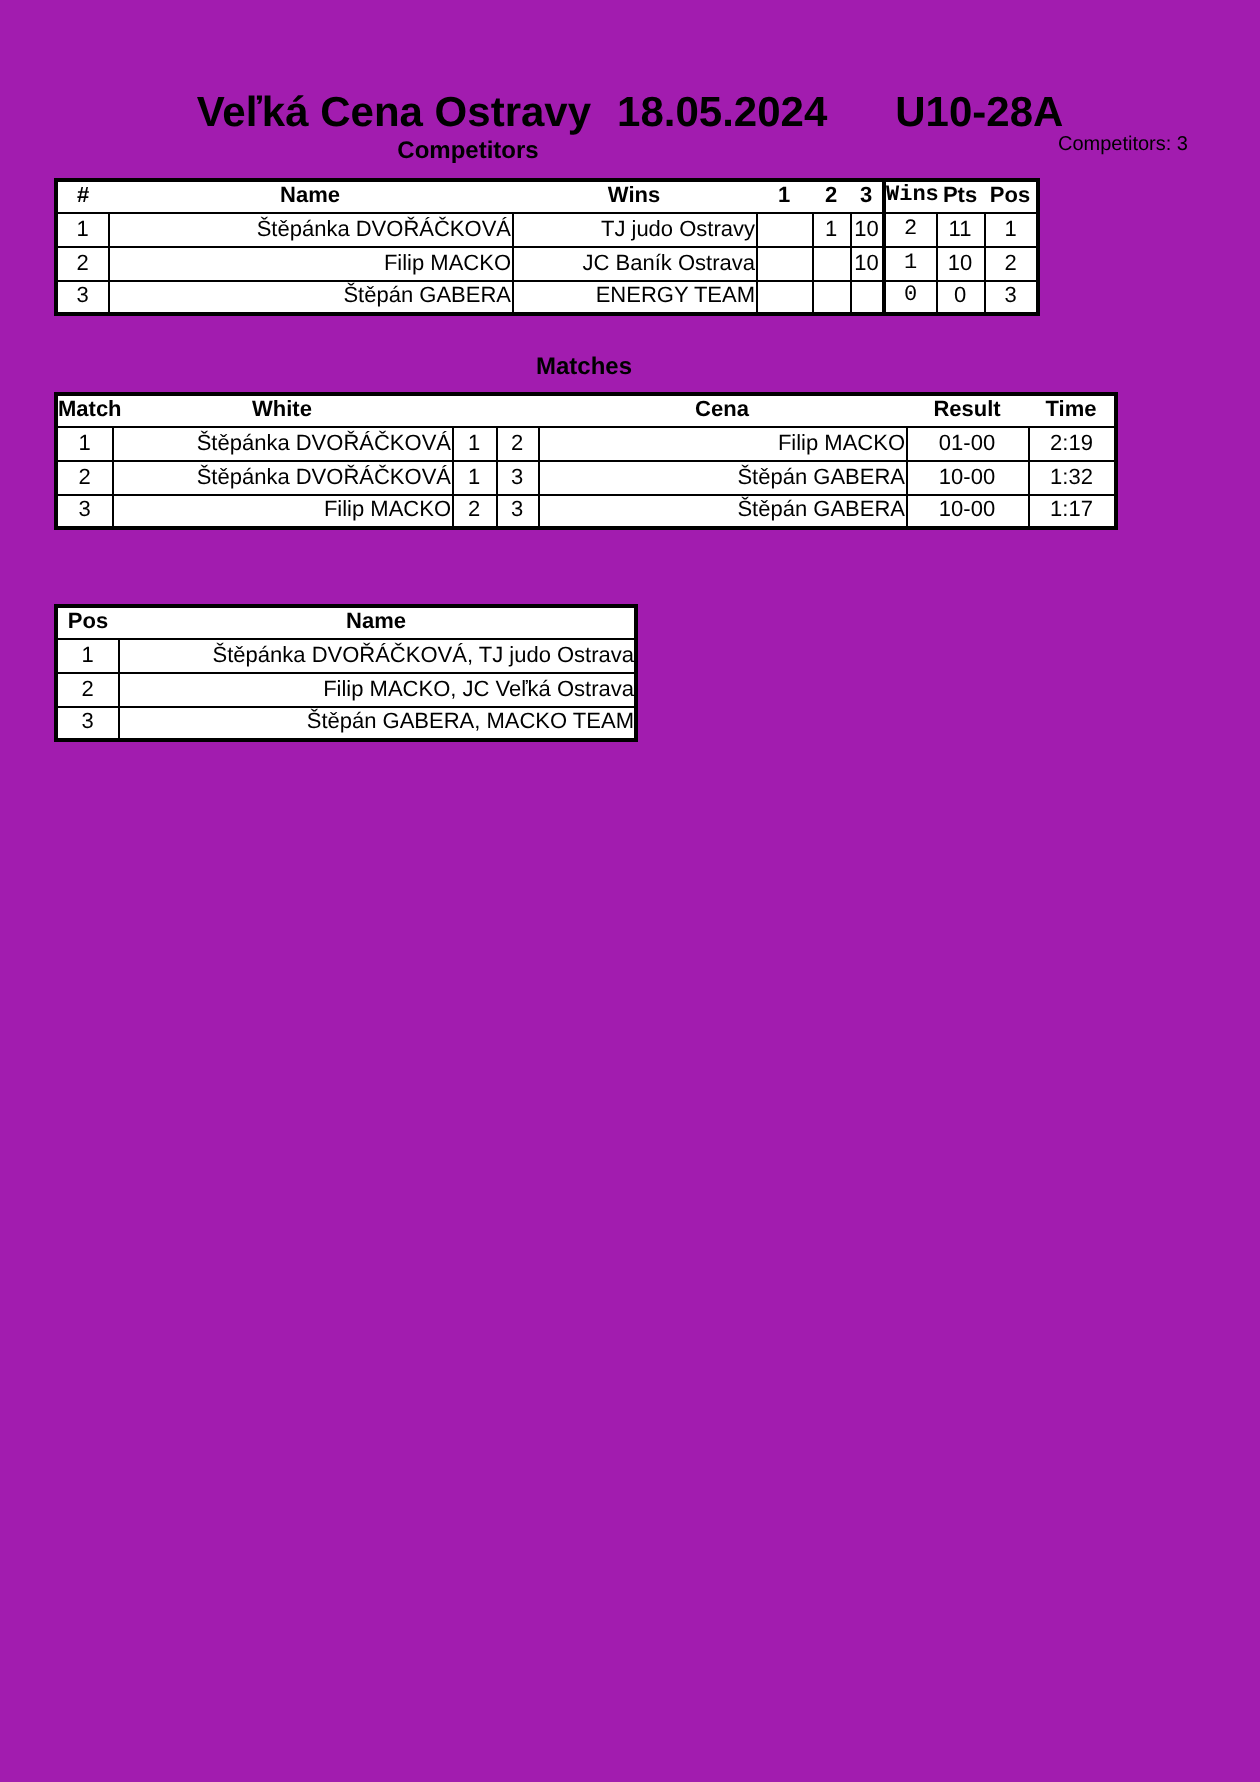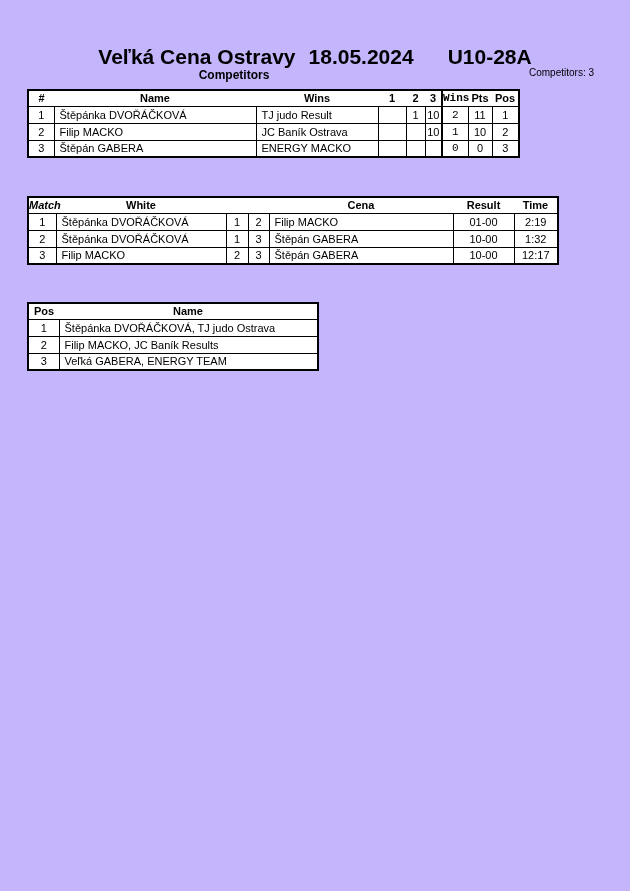--- a/index.html
+++ b/index.html
@@ -1,21 +1,21 @@
 <!DOCTYPE html>
 <html><head>
 <meta charset="utf-8">
 <style>
   * { margin: 0; padding: 0; box-sizing: border-box; }
   html, body { background: #e8e8e8; }
   .page {
     position: relative;
     width: 630px;
     height: 891px;
-    background: #c4b5fd;
+    background: #a21caf;
     font-family: "Liberation Sans", sans-serif;
     color: #000;
     overflow: hidden;
     margin: 0 auto;
   }
   .doc-title {
     position: absolute;
     top: 45px;
     left: 0;
     width: 630px;
@@ -73,22 +73,22 @@
     border-bottom: 1px solid #000;
     text-align: center;
     white-space: nowrap;
     overflow: hidden;
     padding: 0;
     vertical-align: middle;
   }
   tbody td + td { border-left: 1px solid #000; }
   .thick-left   { border-left: 2px solid #000 !important; font-family: Liberation Mono, monospace; }
   th.thick-left { border-left: 2px solid #000; }
-  .al { text-align: left; padding-left: 5px; }
-  th.match-h { text-align: left; font-style: italic; }
+  .al { text-align: right; padding-left: 5px; }
+  th.match-h { text-align: left; }
 </style>
 </head>
 <body>
 
 <div class="page">
 
   <div class="doc-title">
     <span>Veľká Cena Ostravy</span><span class="t-date">18.05.2024</span><span class="t-cat">U10-28A</span>
   </div>
 
@@ -117,21 +117,21 @@
         <th>3</th>
         <th class="thick-left">Wins</th>
         <th>Pts</th>
         <th>Pos</th>
       </tr>
     </thead>
     <tbody>
       <tr>
         <td>1</td>
         <td class="al">Štěpánka DVOŘÁČKOVÁ</td>
-        <td class="al">TJ judo Result</td>
+        <td class="al">TJ judo Ostravy</td>
         <td></td>
         <td>1</td>
         <td>10</td>
         <td class="thick-left">2</td>
         <td>11</td>
         <td>1</td>
       </tr>
       <tr>
         <td>2</td>
         <td class="al">Filip MACKO</td>
@@ -139,31 +139,32 @@
         <td></td>
         <td></td>
         <td>10</td>
         <td class="thick-left">1</td>
         <td>10</td>
         <td>2</td>
       </tr>
       <tr>
         <td>3</td>
         <td class="al">Štěpán GABERA</td>
-        <td class="al">ENERGY MACKO</td>
+        <td class="al">ENERGY TEAM</td>
         <td></td>
         <td></td>
         <td></td>
         <td class="thick-left">0</td>
         <td>0</td>
         <td>3</td>
       </tr>
     </tbody>
   </table>
 
+  <div class="section-label" id="lbl-matches">Matches</div>
 
   <table id="tbl-matches">
     <colgroup>
       <col style="width:28px">
         <col style="width:170px">
         <col style="width:22px">
       <col style="width:21px">
         <col style="width:184px">
         <col style="width:61px">
       <col style="width:44px">
@@ -198,21 +199,21 @@
         <td>10-00</td>
         <td>1:32</td>
       </tr>
       <tr>
         <td>3</td>
         <td class="al">Filip MACKO</td>
         <td>2</td>
         <td>3</td>
         <td class="al">Štěpán GABERA</td>
         <td>10-00</td>
-        <td>12:17</td>
+        <td>1:17</td>
       </tr>
     </tbody>
   </table>
 
 
   <table id="tbl-results">
     <colgroup>
       <col style="width:31px">
         <col style="width:259px">
     </colgroup>
@@ -222,22 +223,22 @@
         <th>Name</th>
       </tr>
     </thead>
     <tbody>
       <tr>
         <td>1</td>
         <td class="al">Štěpánka DVOŘÁČKOVÁ, TJ judo Ostrava</td>
       </tr>
       <tr>
         <td>2</td>
-        <td class="al">Filip MACKO, JC Baník Results</td>
-      </tr>
-      <tr>
-        <td>3</td>
-        <td class="al">Veľká GABERA, ENERGY TEAM</td>
+        <td class="al">Filip MACKO, JC Veľká Ostrava</td>
+      </tr>
+      <tr>
+        <td>3</td>
+        <td class="al">Štěpán GABERA, MACKO TEAM</td>
       </tr>
     </tbody>
   </table>
 
 </div>
 
 </body></html>

